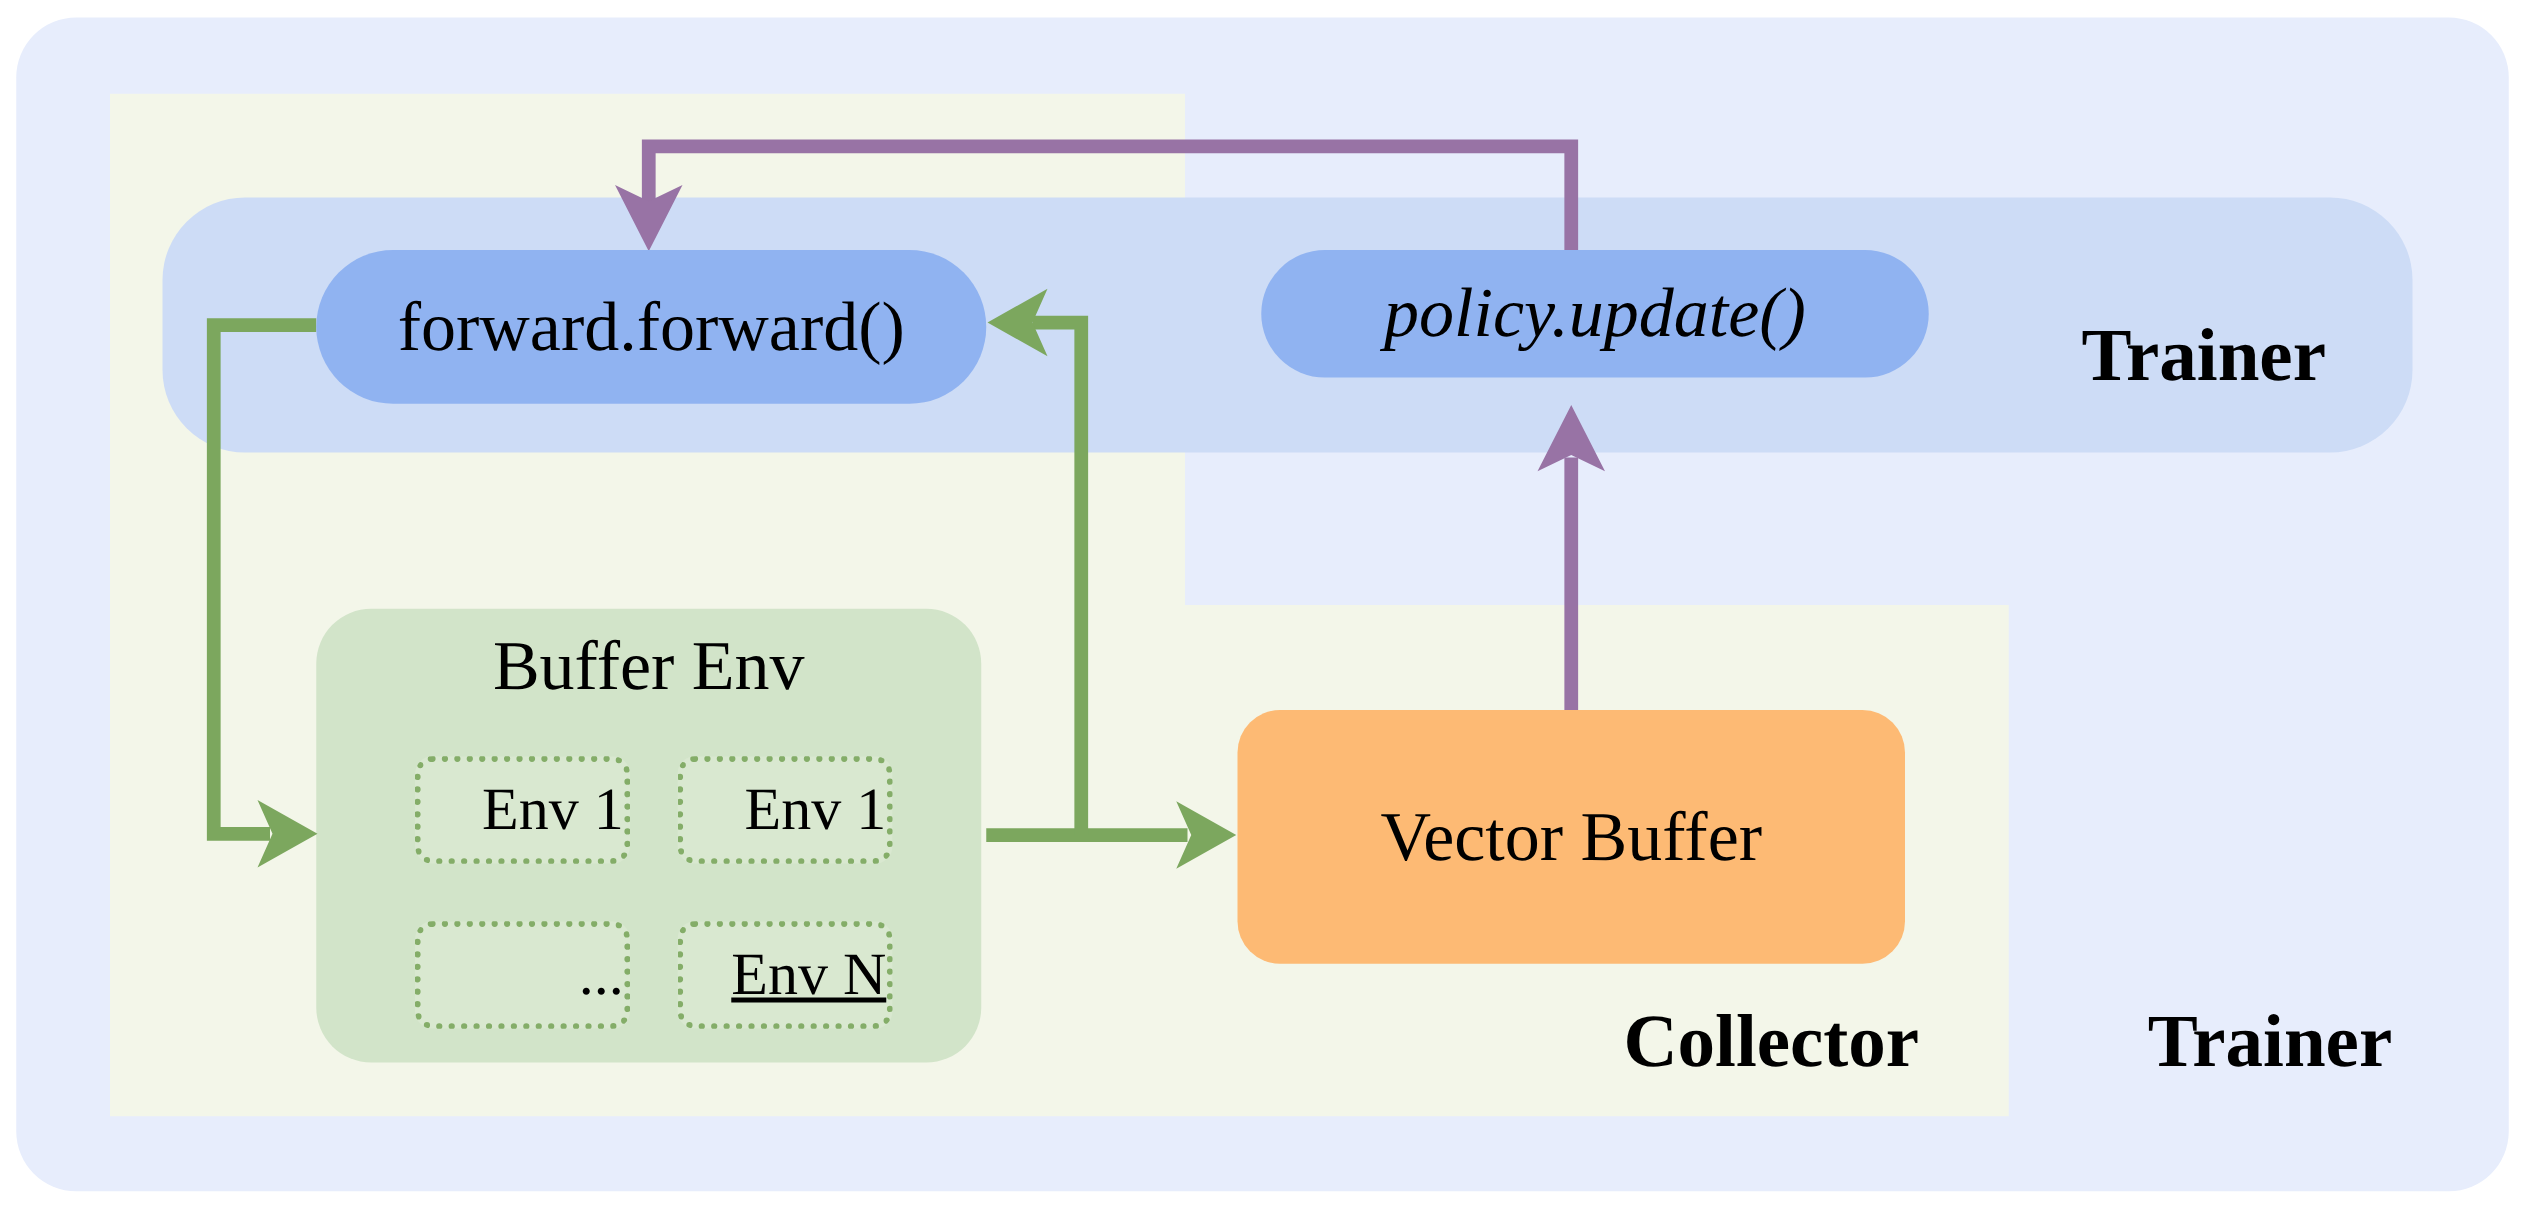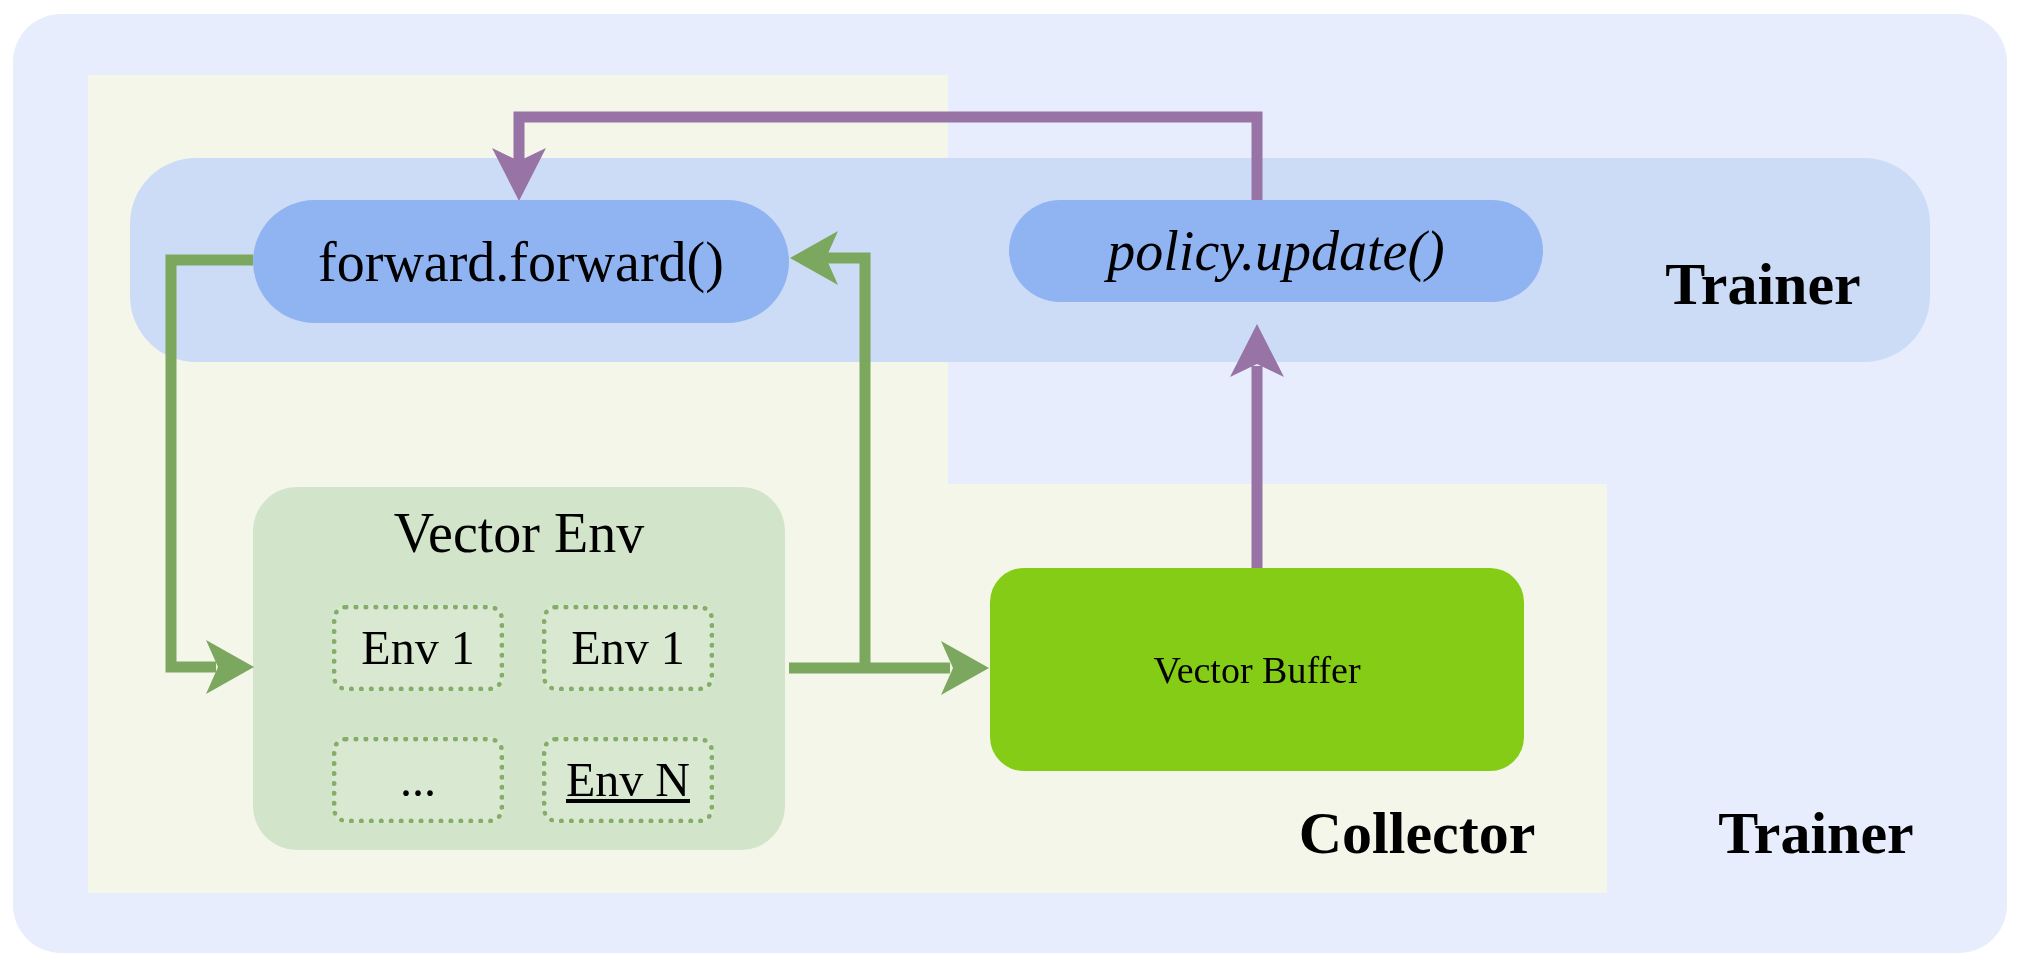--- a/index.html
+++ b/index.html
@@ -71,38 +71,38 @@
   }
   .env-cell {
     position: absolute;
     width: 172px; height: 86px;
     box-sizing: border-box;
     background: #d9e8d0;
     border: 5px dotted #84ad68;
     border-radius: 14px;
     display: flex;
     align-items: center;
-    justify-content: center;
+    justify-content: flex-end;
     font-size: 48px;
     line-height: 1;
   }
   .env-cell-1 { left: 79px;  top: 118px; }
   .env-cell-2 { left: 289px; top: 118px; }
   .env-cell-3 { left: 79px;  top: 250px; }
   .env-cell-4 { left: 289px; top: 250px; text-decoration: underline; }
 
   .vector-buffer {
     left: 990px; top: 568px;
     width: 534px; height: 203px;
-    background: #84cc16;
+    background: #fdba74;
     border-radius: 34px;
     display: flex;
     align-items: center;
     justify-content: center;
-    font-size: 38px;
+    font-size: 56px;
     line-height: 1;
   }
 
   
   .region-label {
     transform: translate(-50%, -50%);
     font-weight: bold;
     font-size: 60px;
     line-height: 1;
     white-space: nowrap;
@@ -131,21 +131,21 @@
 <body>
 
 <div class="stage">
 
   <div class="abs trainer-region"></div>
   <div class="abs collector-region-left"></div>
   <div class="abs collector-region-right"></div>
   <div class="abs policy-band"></div>
 
   <div class="abs vector-env">
-    <div class="vector-env-title">Vector Env</div>
+    <div class="vector-env-title">Buffer Env</div>
     <div class="env-cell env-cell-1">
       <span>Env 1</span>
     </div>
     <div class="env-cell env-cell-2">
       <span>Env 1</span>
     </div>
     <div class="env-cell env-cell-3">
       <span>...</span>
     </div>
     <div class="env-cell env-cell-4">

